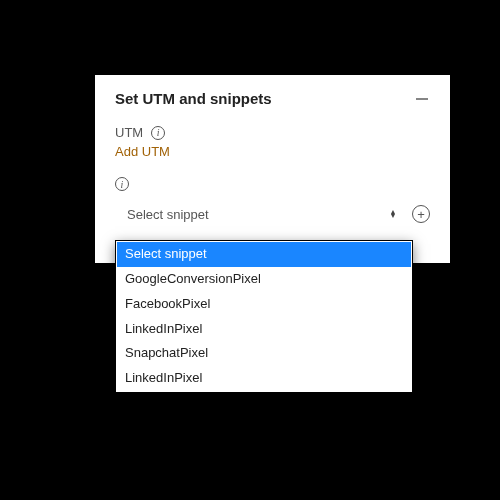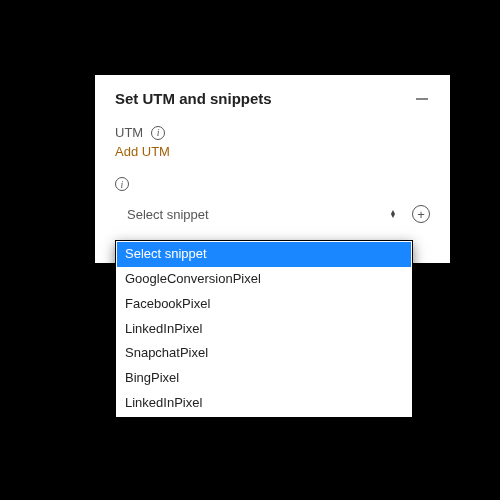--- a/index.html
+++ b/index.html
@@ -159,15 +159,14 @@
     <span class="plus-btn">+</span>
   </div>
 </div>
 
 <div class="dropdown" id="dropdown">
     <div class="dropdown-item selected">Select snippet</div>
     <div class="dropdown-item">GoogleConversionPixel</div>
     <div class="dropdown-item">FacebookPixel</div>
     <div class="dropdown-item">LinkedInPixel</div>
     <div class="dropdown-item">SnapchatPixel</div>
-    <div class="dropdown-item">BingPixel</div>
     <div class="dropdown-item">LinkedInPixel</div>
   </div>
 
 </body></html>

